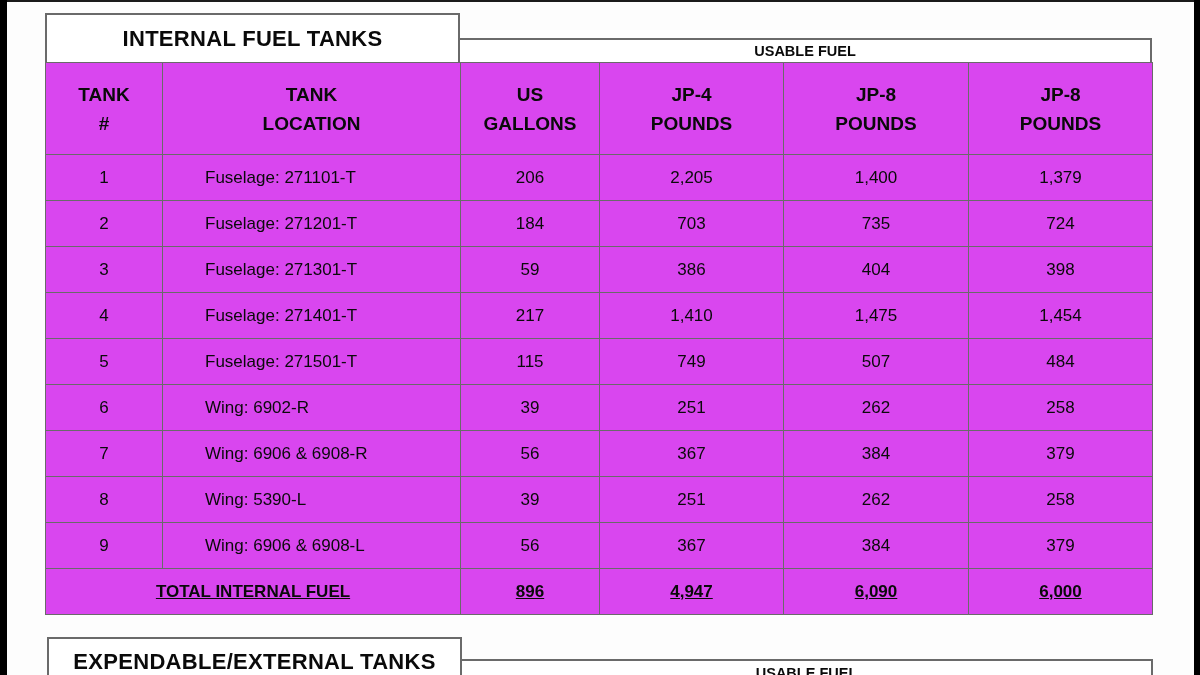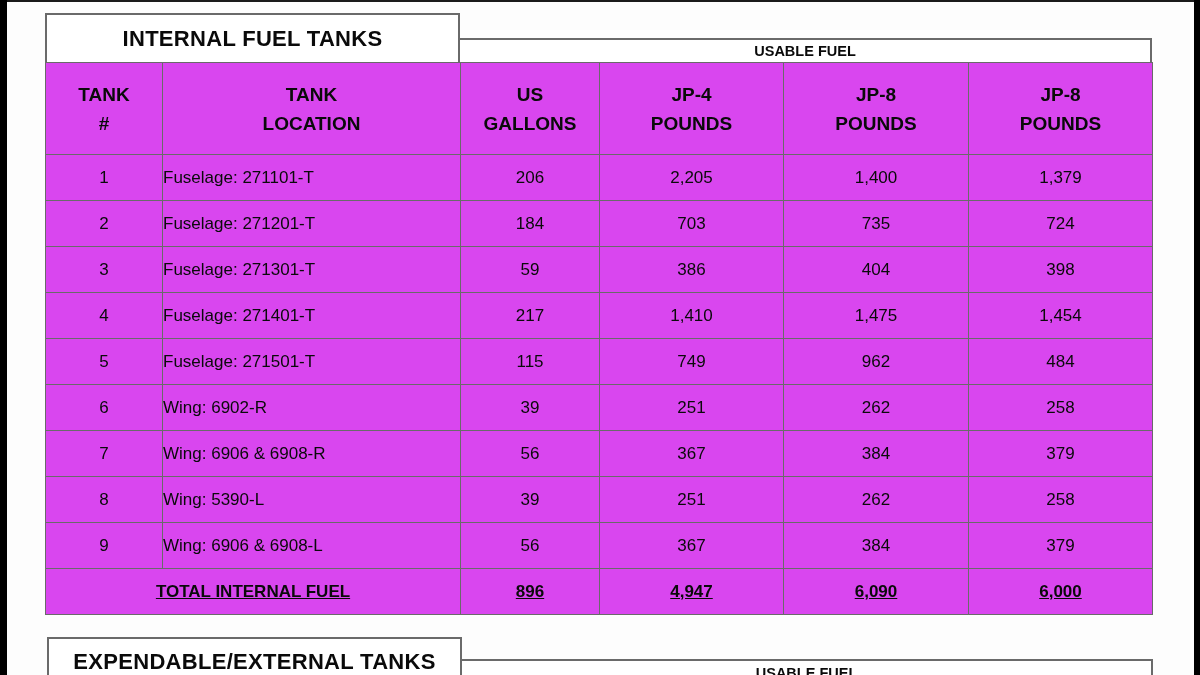--- a/index.html
+++ b/index.html
@@ -51,21 +51,21 @@
     text-align: center;
     vertical-align: middle;
     font-size: 17px;
     overflow: hidden;
     white-space: nowrap;
   }
   .fuel-table tr.header-row { height: 92px; }
   .fuel-table tr.data-row   { height: 46px; }
   .fuel-table tr.total-row  { height: 46px; }
   .fuel-table th { font-weight: bold; font-size: 19px; line-height: 29px; }
-  .fuel-table td.loc { text-align: left; }
+  .fuel-table td.loc { text-align: left; padding-left: 42px; }
   .fuel-table tr.total-row td { font-weight: bold; text-decoration: underline; }
 
   .external-box {
     position: absolute;
     left: 47px; top: 637px;
     width: 415px; height: 49px;
     background: #fff;
     border: 2px solid #6a6a6a;
     display: flex; align-items: center; justify-content: center;
     font-weight: bold; font-size: 22px; letter-spacing: 0.3px;
@@ -163,21 +163,21 @@
         <td>217</td>
         <td>1,410</td>
         <td>1,475</td>
         <td>1,454</td>
       </tr>
       <tr class="data-row">
         <td>5</td>
         <td class="loc">Fuselage: 271501-T</td>
         <td>115</td>
         <td>749</td>
-        <td>962</td>
+        <td>507</td>
         <td>484</td>
       </tr>
       <tr class="data-row">
         <td>6</td>
         <td class="loc">Wing: 6902-R</td>
         <td>39</td>
         <td>251</td>
         <td>262</td>
         <td>258</td>
       </tr>

